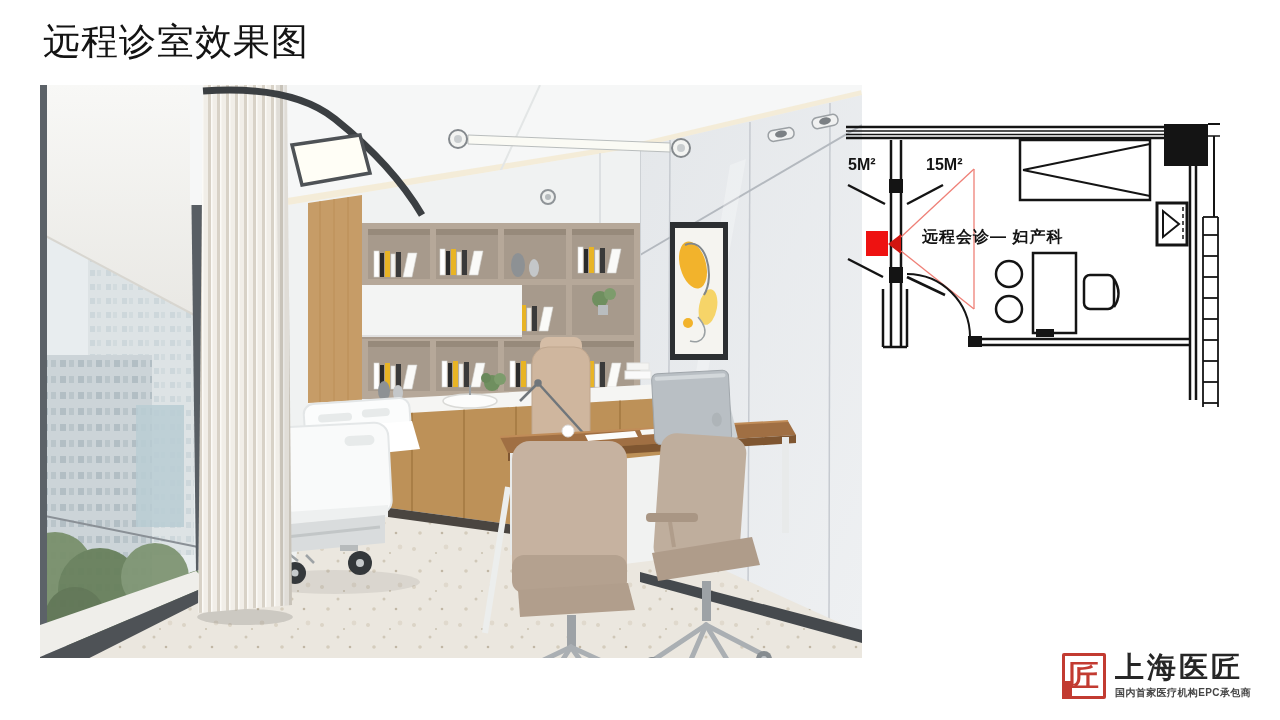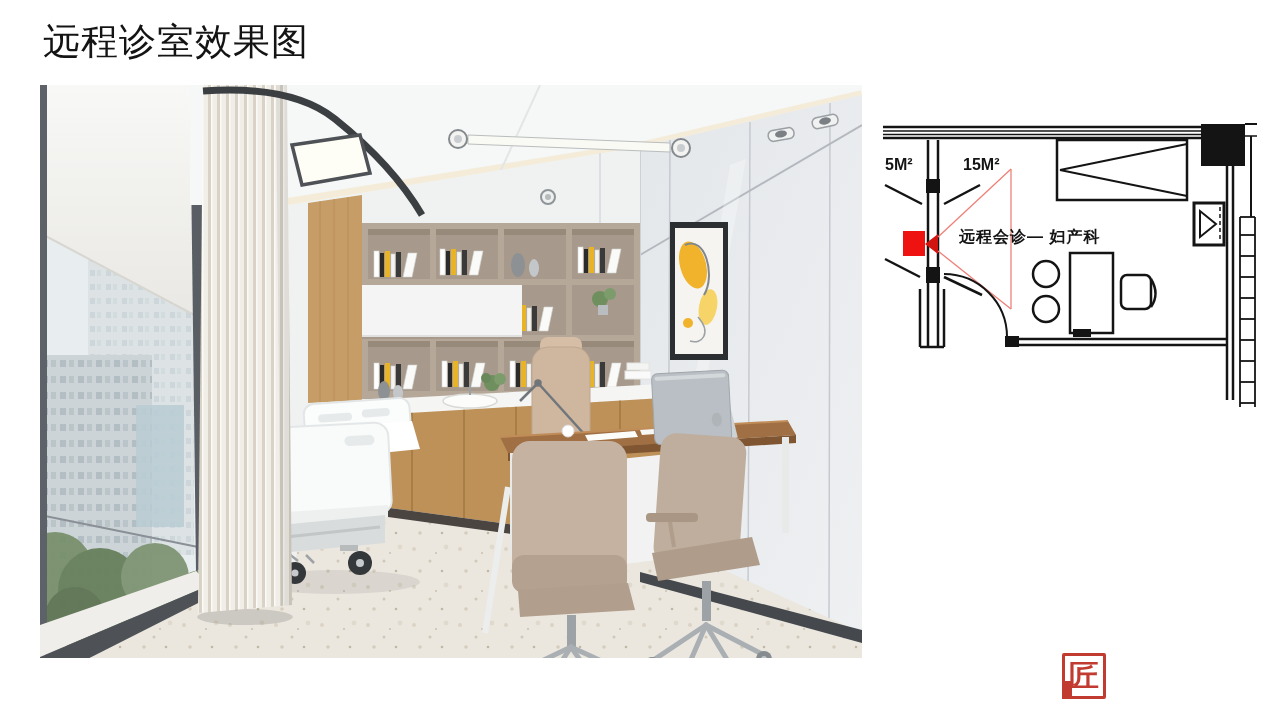--- a/index.html
+++ b/index.html
@@ -7,21 +7,21 @@
     width:1280px;height:720px;position:relative;overflow:hidden;
     background:#ffffff;
     font-family:"Liberation Sans","DejaVu Sans",sans-serif;
   }
   .slide-title{
     position:absolute;left:43px;top:22px;
     font-size:37px;line-height:1.1;font-weight:400;
     color:#141414;letter-spacing:1px;white-space:nowrap;
   }
   .photo-wrap{position:absolute;left:40px;top:85px;width:822px;height:573px;}
-  .plan-wrap{position:absolute;left:883px;top:117px;width:374px;height:290px;text-decoration:underline;}
+  .plan-wrap{position:absolute;left:846px;top:117px;width:374px;height:290px;text-decoration:underline;}
   .plan-wrap svg{overflow:visible;}
   .logo{
     position:absolute;left:1062px;top:640px;width:200px;height:72px;
     display:flex;align-items:center;gap:9px;
   }
   .seal{
     width:44px;height:46px;box-sizing:border-box;
     border:3px solid #c23b31;background:#ffffff;
     display:flex;align-items:center;justify-content:center;
     border-radius:2px;position:relative;
@@ -458,13 +458,17 @@
   <text x="2" y="53" font-size="16" class="plan-label">5M²</text>
   <text x="80" y="53" font-size="16" class="plan-label">15M²</text>
   <text x="76" y="125" font-size="16" class="plan-label" letter-spacing="1">远程会诊— 妇产科</text>
 </svg>
 </div>
 
 <div class="logo">
   <div class="seal">
     <span class="seal-char">匠</span>
   </div>
+  <div class="logo-txt">
+    <div class="logo-name">上海医匠</div>
+    <div class="logo-tagline">国内首家医疗机构EPC承包商</div>
+  </div>
 </div>
 
 </body></html>

